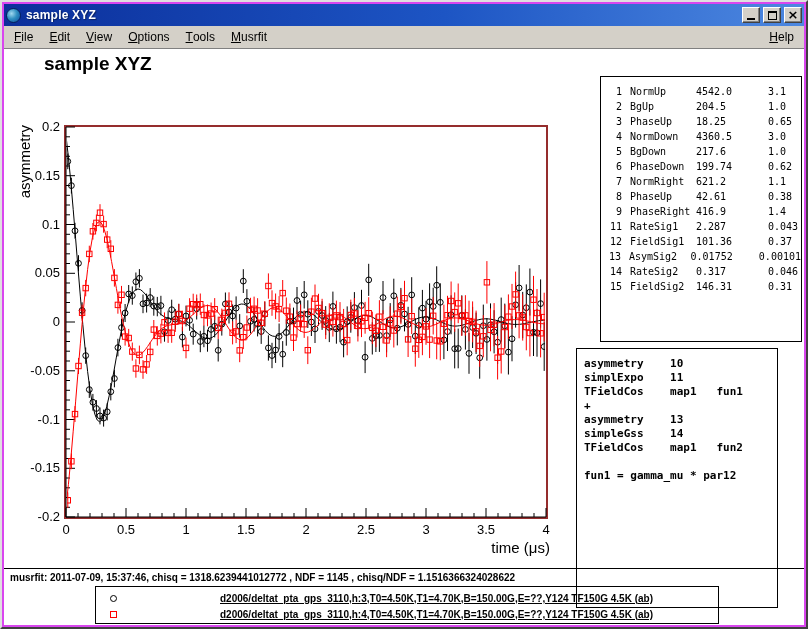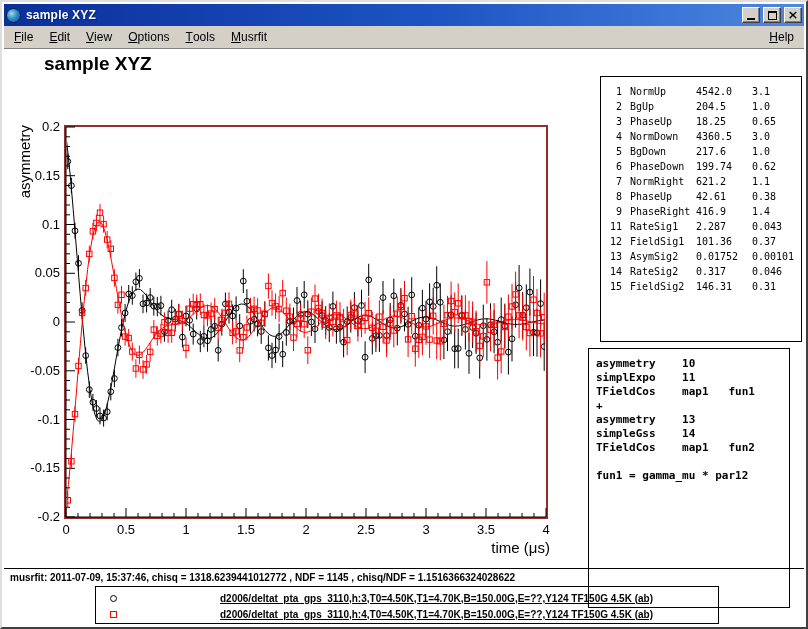--- a/index.html
+++ b/index.html
@@ -1,18 +1,18 @@
 <!DOCTYPE html>
 <html><head>
 <meta charset="utf-8">
 <style>
   html,body{margin:0;padding:0;background:#000;}
   *{box-sizing:border-box;}
   .window{
-    width:808px;height:629px;position:relative;background:#ffffff;
+    width:808px;height:629px;position:relative;background:#d946ef;
     border:2px solid;border-color:#dfdfdf #404040 #404040 #dfdfdf;
     padding:2px;display:flex;flex-direction:column;
     font-family:"Liberation Sans",sans-serif;overflow:hidden;
   }
   .titlebar{
     height:22px;flex:none;display:flex;align-items:center;gap:3px;
     background:linear-gradient(90deg,#0b2f9b 0%,#1d55c4 55%,#4d88e0 100%);
     padding:0 2px;color:#fff;
   }
   .app-icon{width:15px;height:15px;flex:none;border-radius:50%;
@@ -38,23 +38,23 @@
   svg text{font-family:"Liberation Sans",sans-serif;}
   .param-box{
     position:absolute;left:596px;top:27px;width:202px;height:266px;
     border:1px solid #000;padding:7px 0 0 5px;overflow:hidden;
     font-family:"DejaVu Sans Mono",monospace;font-size:10px;line-height:15px;color:#000;
   }
   .p-row{display:flex;white-space:pre;}
   .p-n{width:16px;text-align:right;margin-right:8px;}
   .p-name{width:66px;}
   .p-val{width:56px;}
-  .p-err{flex:1;}
+  .p-err{flex:1;margin-left:16px;}
   .theory-box{
-    position:absolute;left:584px;top:299px;width:202px;height:260px;
+    position:absolute;left:572px;top:299px;width:202px;height:260px;
     border:1px solid #000;padding:8px 0 0 7px;overflow:hidden;
     font-family:"DejaVu Sans Mono",monospace;font-size:11px;font-weight:bold;
     line-height:14px;color:#000;
   }
   .t-line{white-space:pre;}
   .bottom-sep{position:absolute;left:0;right:0;top:519px;border-top:1px solid #000;}
   .stats-line{position:absolute;left:6px;top:523px;font-size:10px;font-weight:bold;color:#000;white-space:nowrap;text-align:center;}
   .legend-box{
     position:absolute;left:91px;top:537px;width:624px;height:38px;
     border:1px solid #000;padding-top:3px;

